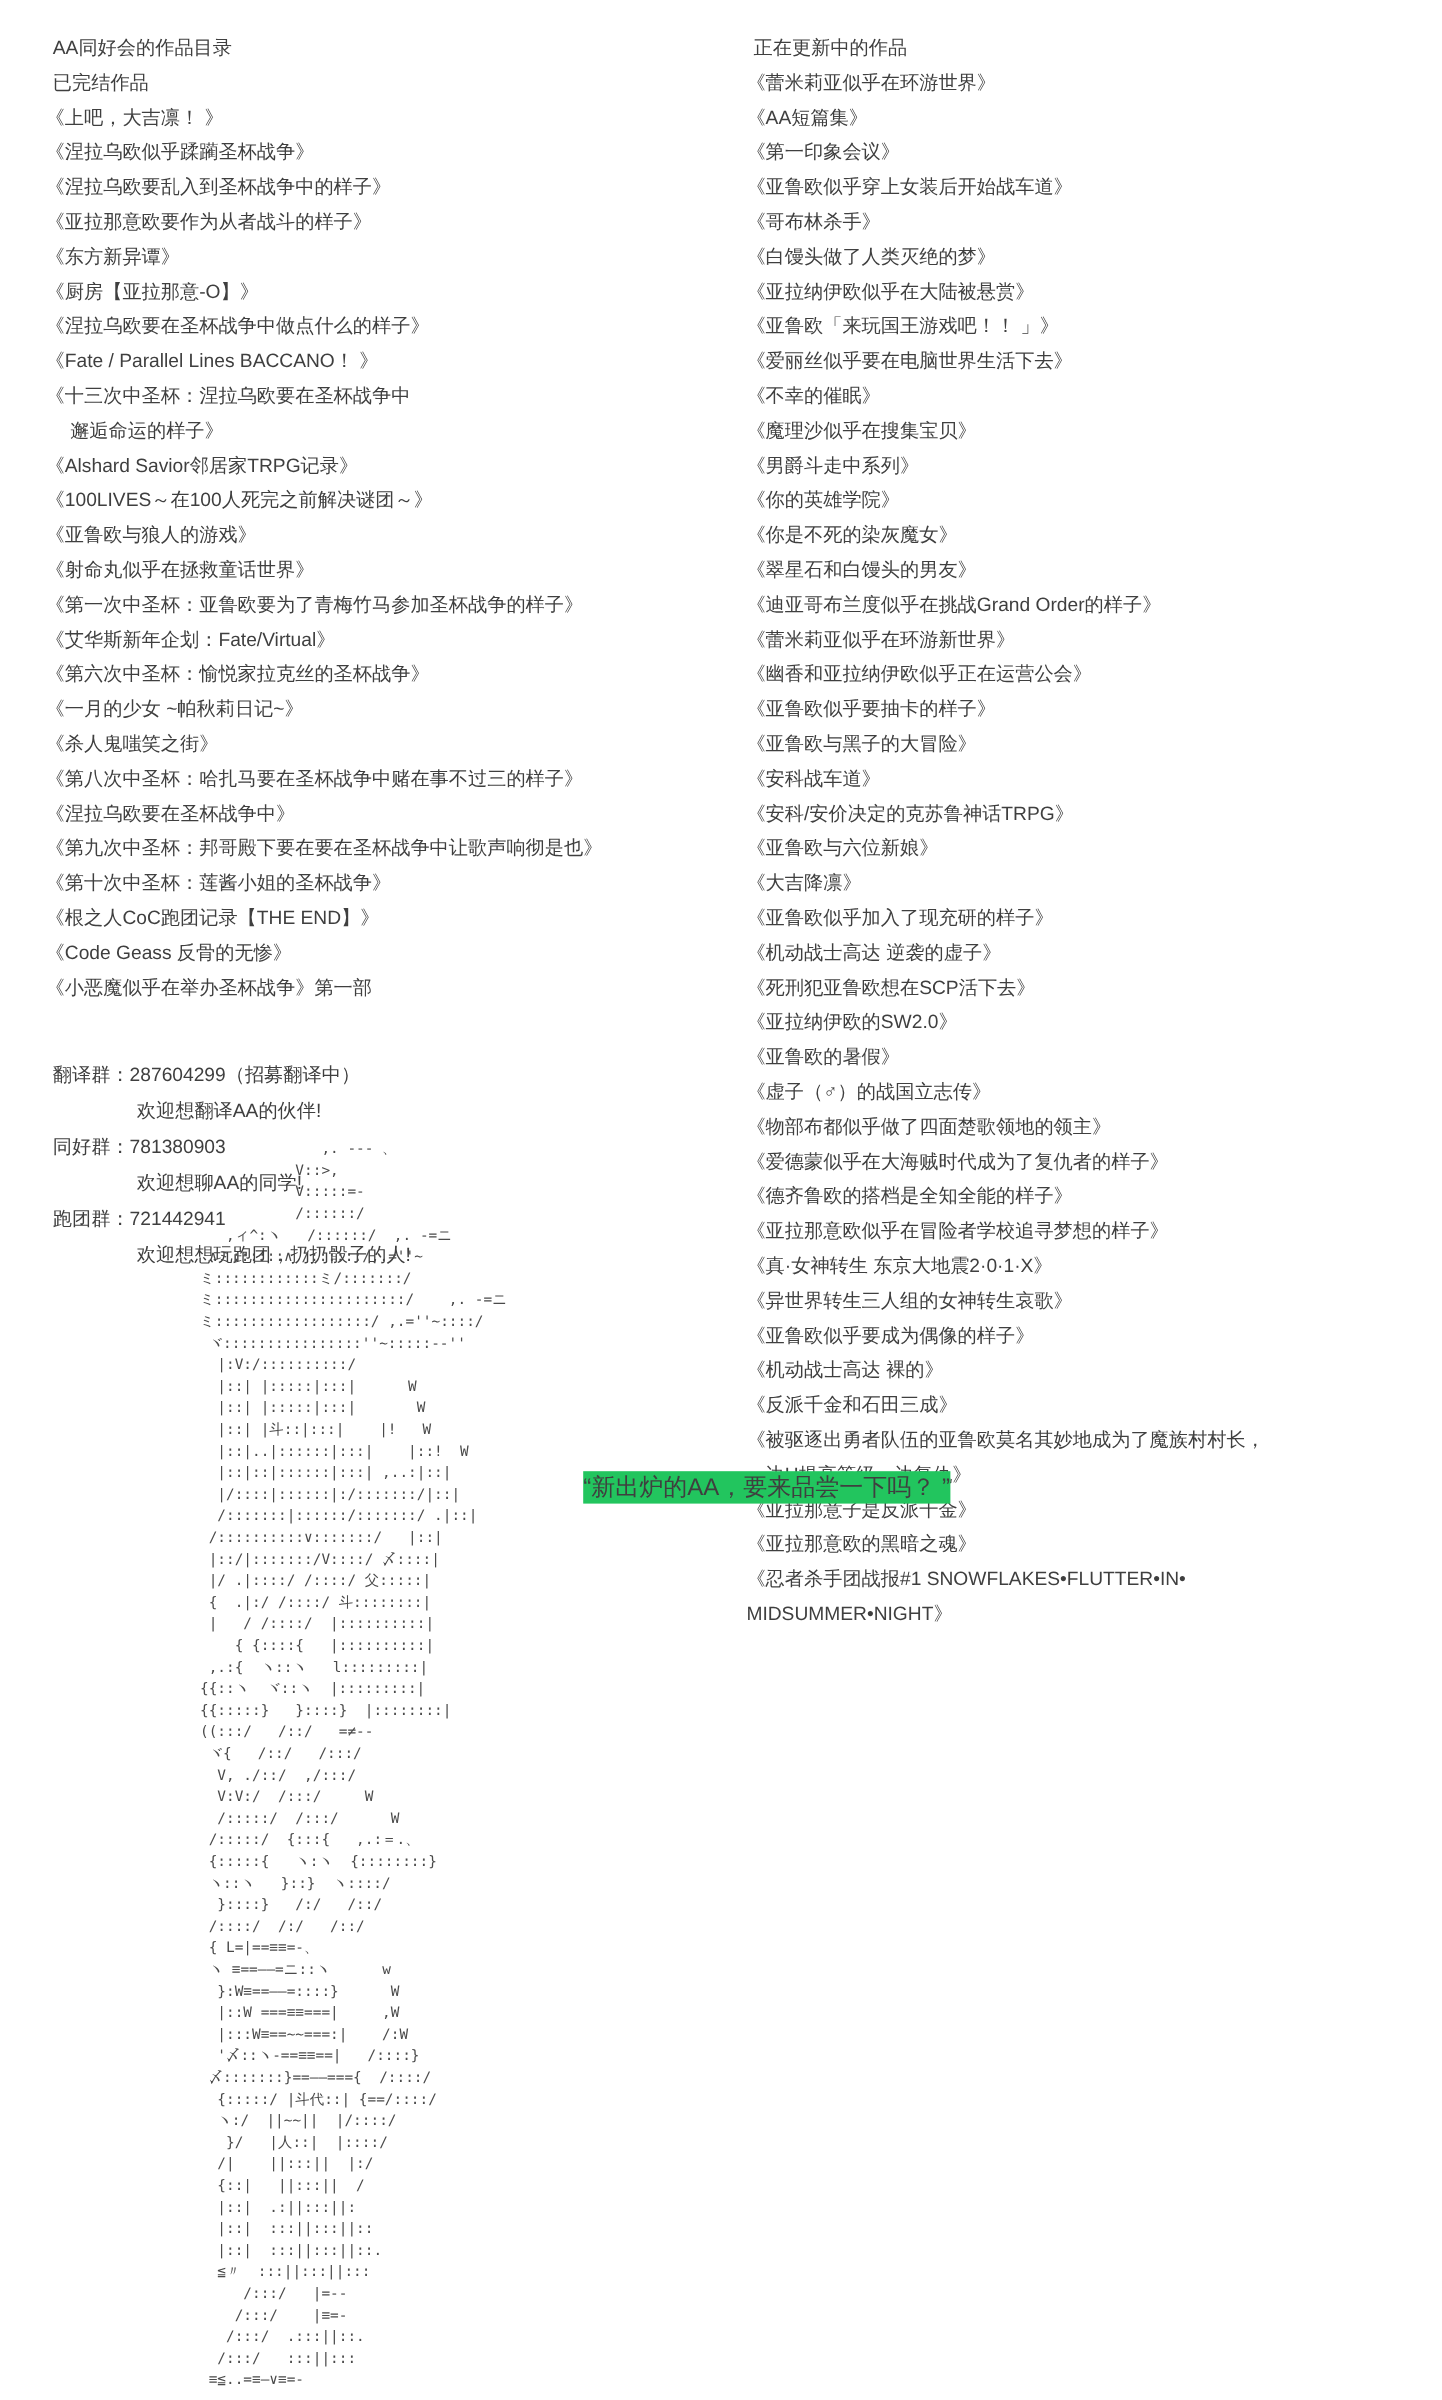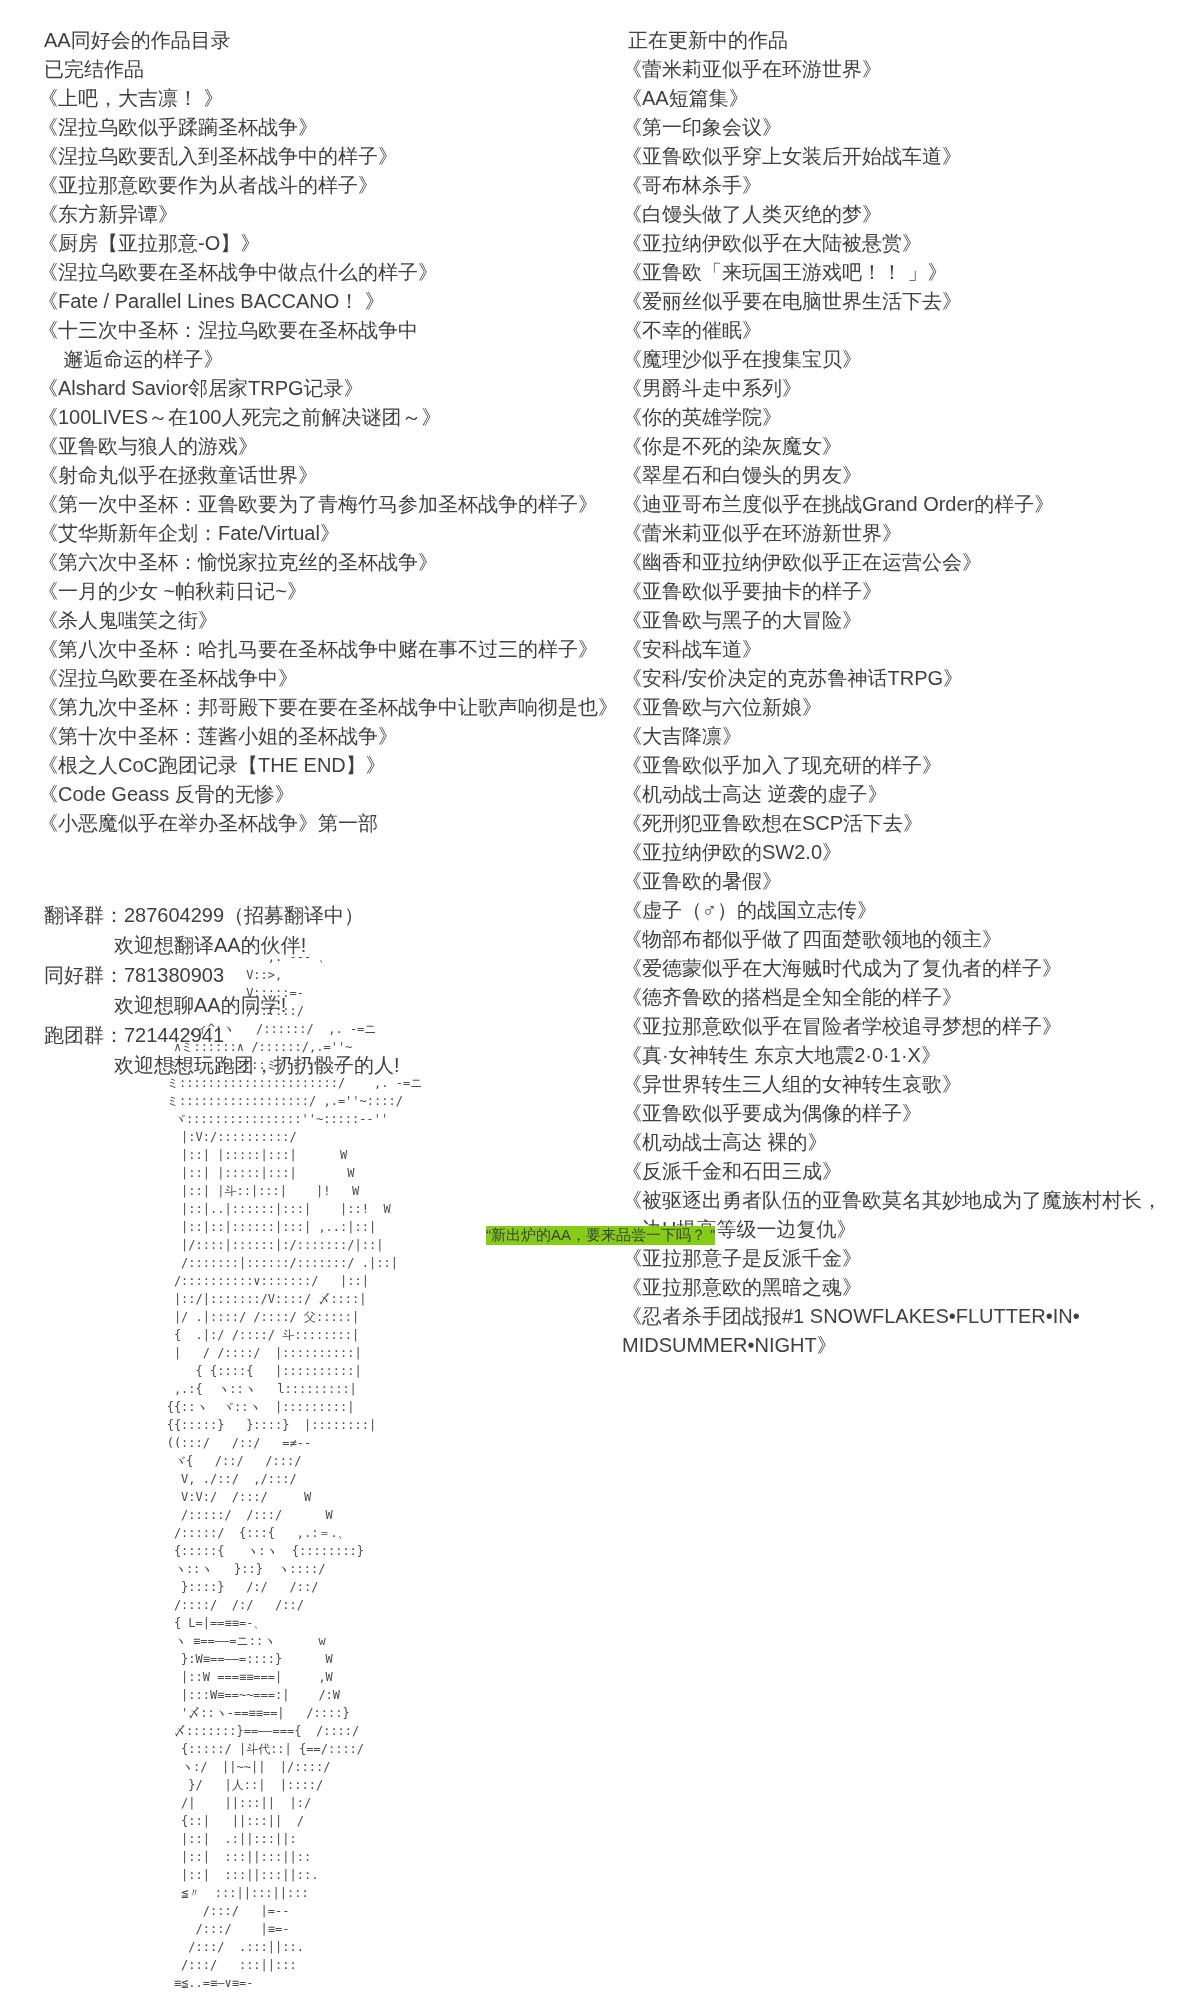--- a/index.html
+++ b/index.html
@@ -3,38 +3,38 @@
 <meta charset="utf-8">
 <style>
   * { margin:0; padding:0; box-sizing:border-box; }
   html,body { width:1202px; height:2000px; background:#ffffff; overflow:hidden; }
   body {
     position:relative;
     font-family:"Liberation Sans","DejaVu Sans",sans-serif;
     color:#3f3f3f;
     -webkit-font-smoothing:antialiased;
   }
-  .col { position:absolute; top:26px; font-size:20px; line-height:29px; white-space:nowrap; }
+  .col { position:absolute; top:26px; font-size:16px; line-height:29px; white-space:nowrap; }
   .left-col  { left:38px;  width:520px; }
   .right-col { left:622px; width:580px; }
   .col-title { line-height:29px; padding-left:6px; }
   .work-line { line-height:29px; }
-  .groups { margin-top:62px; }
+  .groups { margin-top:44px; }
   .group-line { line-height:30px; padding-left:6px; }
   .group-note { padding-left:76px; }
   .ascii-art {
     position:absolute; left:145px; top:948px;
     font-family:"DejaVu Sans Mono",monospace;
     font-size:12px; line-height:18px; color:#4a4a4a;
     white-space:pre;
   }
   .quote {
     position:absolute; left:486px; top:1226px;
-    font-size:15px; color:#3f3f3f; white-space:nowrap;
-    background:#84cc16;
+    font-size:20px; color:#3f3f3f; white-space:nowrap;
+    background:#22c55e;
   }
 </style>
 </head>
 <body>
 
 <div class="col left-col">
   <div class="col-title">AA同好会的作品目录</div>
   <div class="col-title">已完结作品</div>
   <div>
       <div class="work-line">《上吧，大吉凛！ 》</div>

